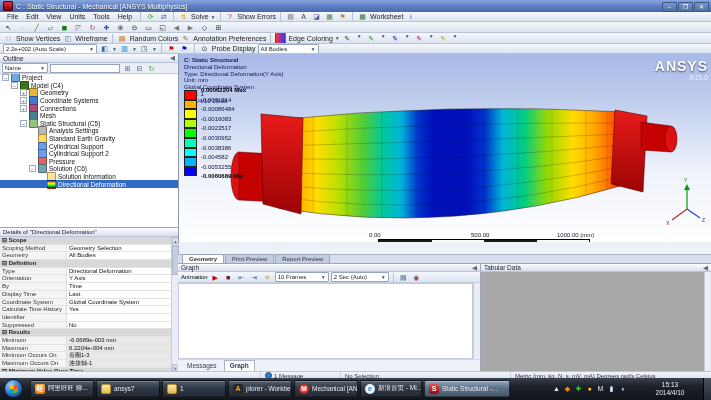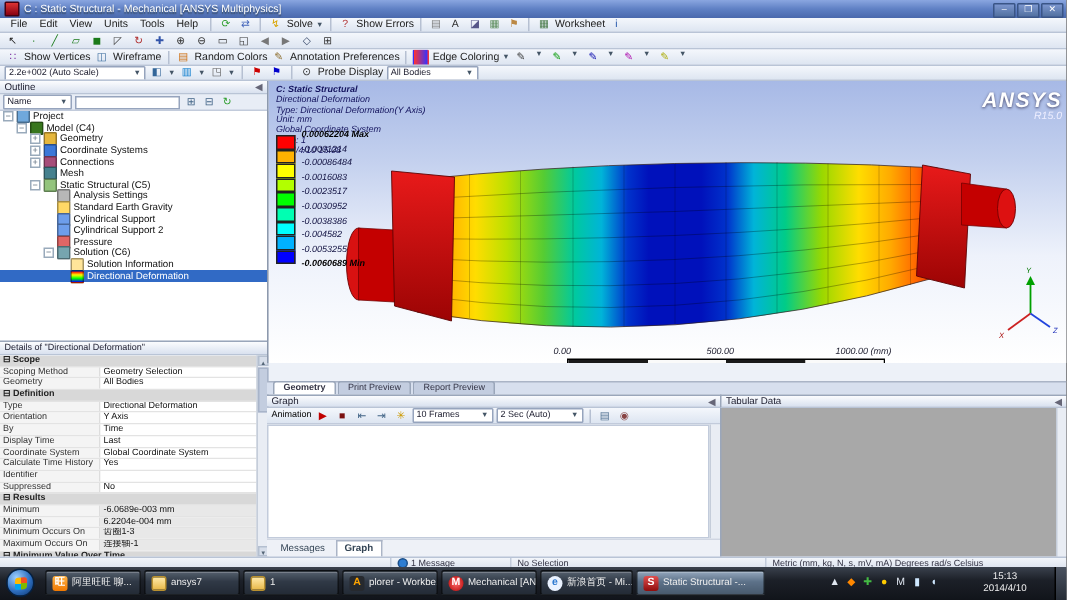--- a/index.html
+++ b/index.html
@@ -63,21 +63,21 @@
       overflow:hidden;white-space:nowrap;flex:none;}
   .drow .val{flex:1;padding-left:2px;color:#111;overflow:hidden;white-space:nowrap;background:#fff;}
   .drow .val.shaded{background:#e8e8e8;}
   .drow.group{background:#d8d8d8;font-weight:bold;color:#222;padding-left:2px;display:block;}
   #details-sb{left:171px;top:237px;width:7px;height:134px;background:#e9edf4;border-left:1px solid #c5cdda;}
   .sbbtn{width:7px;height:7px;font-size:4px;line-height:7px;text-align:center;color:#567;background:#d7deea;border:1px solid #b4bfd0;box-sizing:border-box;}
   .sbthumb{position:absolute;left:0;top:8px;width:7px;height:30px;background:#c3cddf;border:1px solid #a8b4c9;box-sizing:border-box;}
   
   #viewport{left:178px;top:54px;width:533px;height:188px;
      background:linear-gradient(180deg,#a7b9e6 0%,#c3d0ee 28%,#eef2fb 62%,#ffffff 100%);
-     border-left:1px solid #8d99ad;overflow:hidden;font-style:italic;}
+     border-left:1px solid #8d99ad;overflow:hidden;}
   #vhead{position:absolute;left:5px;top:3px;font-size:6px;line-height:6.8px;color:#14145e;}
   #vhead div:first-child{font-weight:bold;}
   #legend{position:absolute;left:5px;top:36px;width:95px;height:96px;}
   .lcell{position:absolute;left:0;width:13px;height:9.6px;border:1px solid #222;box-sizing:border-box;}
   .llab{position:absolute;left:17px;font-size:6px;color:#101040;white-space:nowrap;}
   .llab.first,.llab.last{font-weight:bold;color:#000;}
   #anslogo{position:absolute;right:4px;top:4px;text-align:right;color:#fff;}
   #anslogo .b{font-size:14px;font-weight:bold;letter-spacing:1px;text-shadow:0 1px 2px #446;}
   #anslogo .v{font-size:7px;color:#eef;}
   

